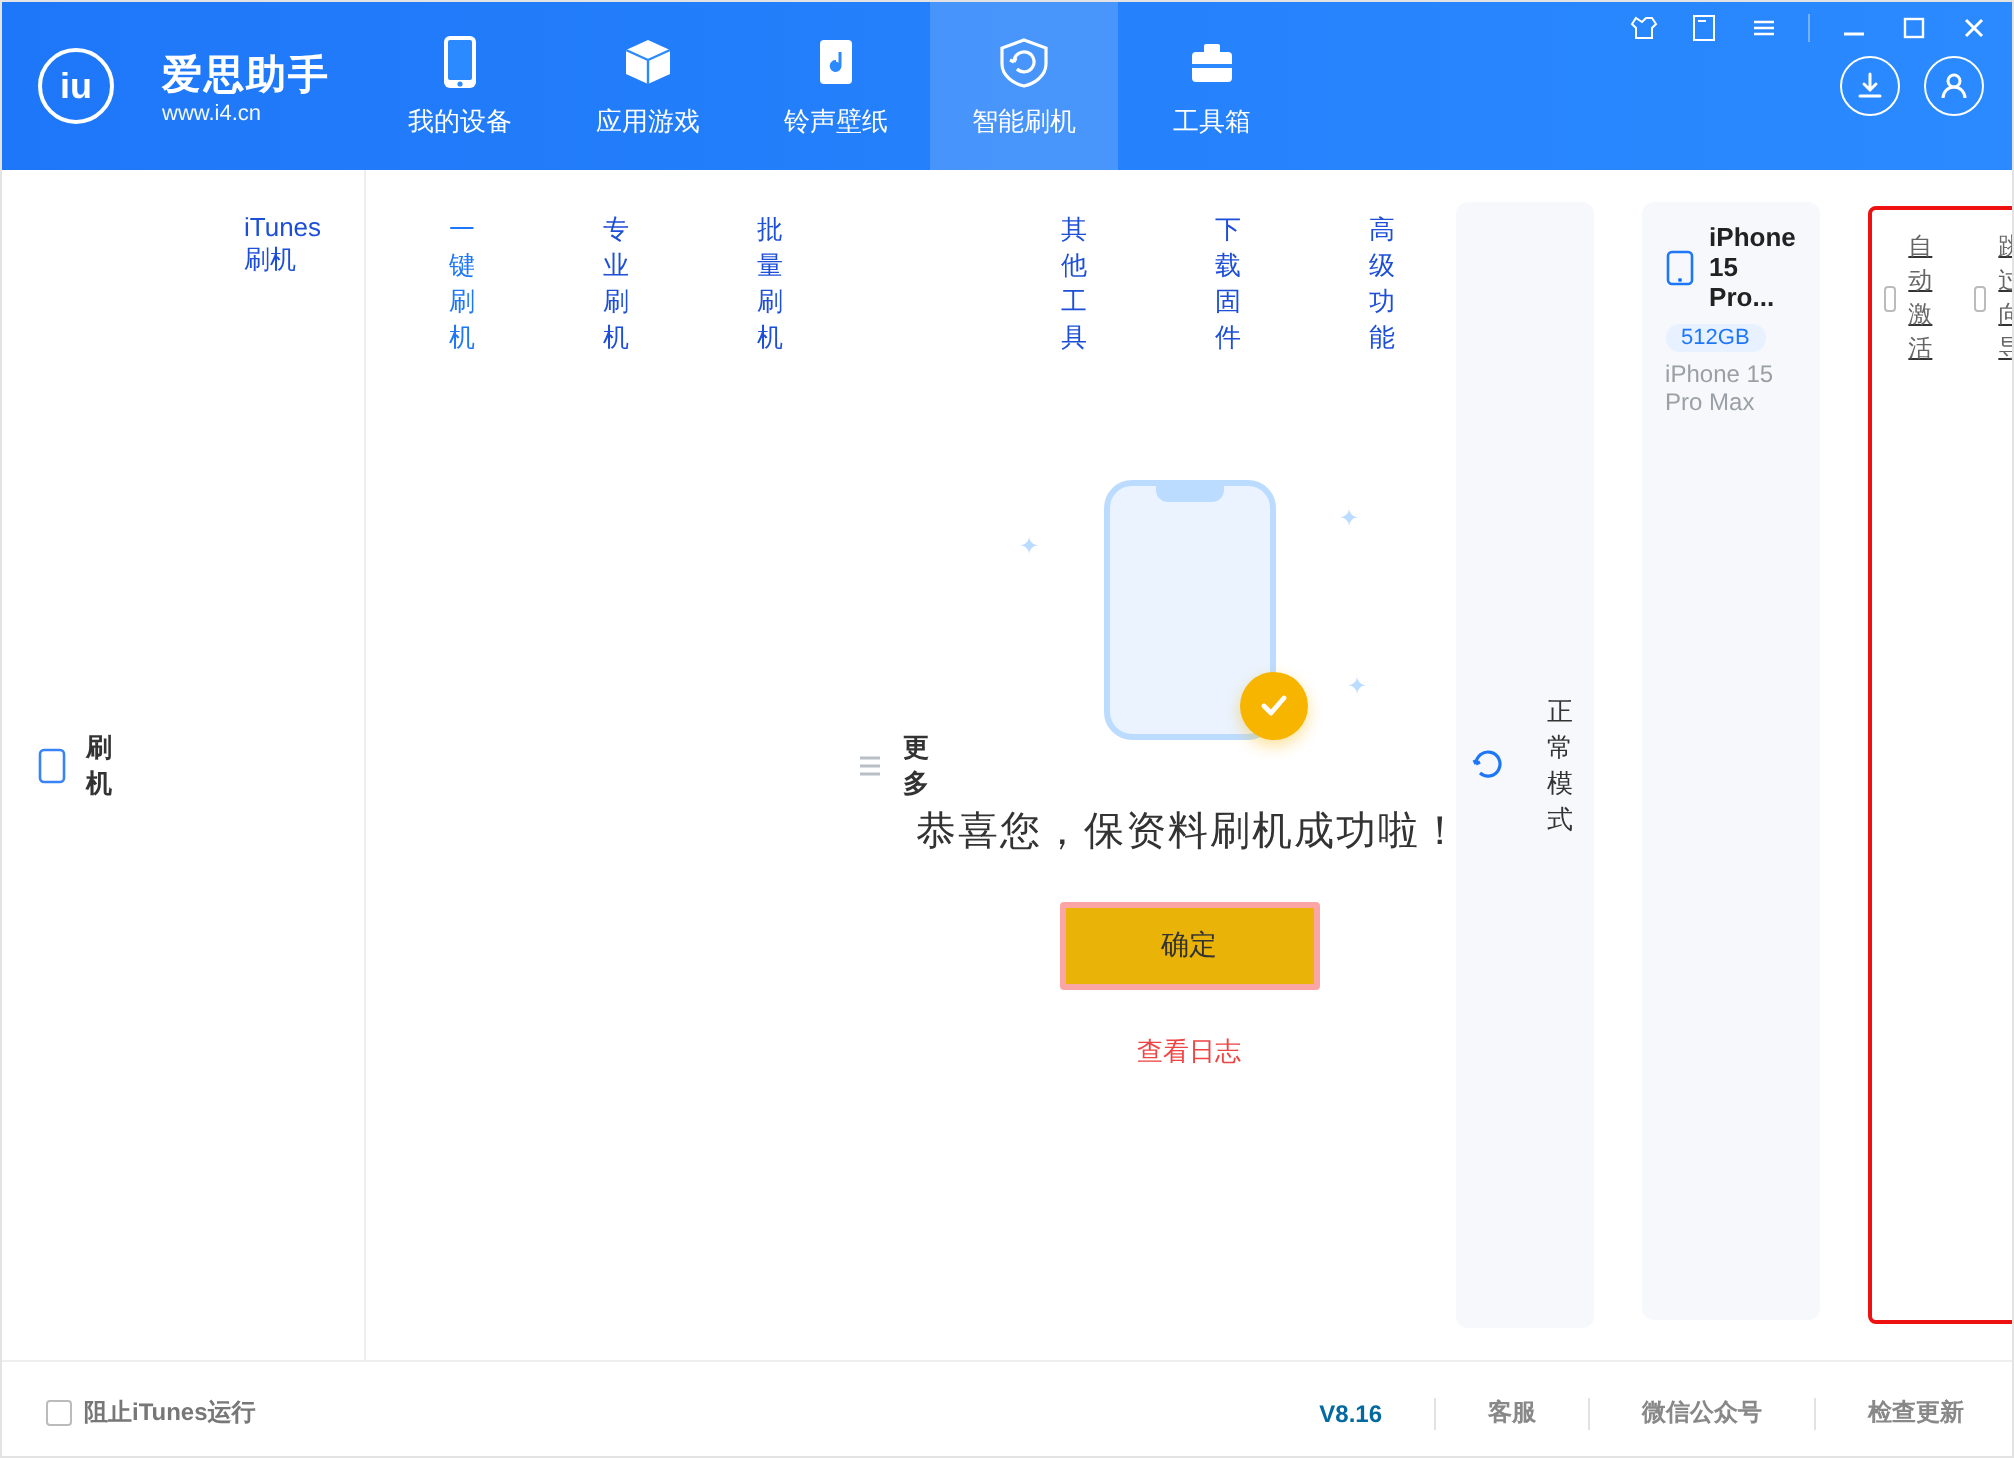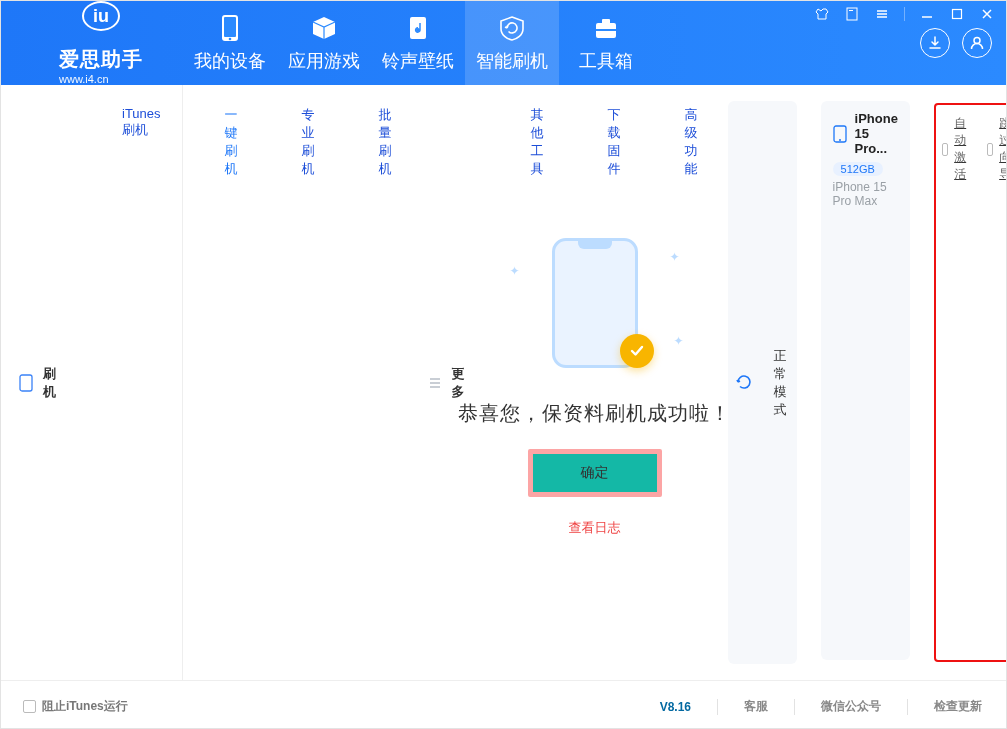--- a/index.html
+++ b/index.html
@@ -10,33 +10,33 @@
       border: 1px solid #e3e3e3;
       background: #fff;
     }
 
     
     .header {
       height: 84px;
       background: linear-gradient(90deg, #1e77f8 0%, #2b8aff 100%);
       display: flex; align-items: stretch;
     }
-    .logo-box { width: 182px; display: flex; align-items: center; padding-left: 18px; gap: 15px; flex-direction: column; }
+    .logo-box { width: 182px; display: flex; align-items: center; padding-left: 18px; gap: 0; }
     .iu-logo { width: 38px; height: 38px; border: 2.5px solid #fff; border-radius: 50%;
       display: flex; align-items: center; justify-content: center; color: #fff; font-weight: 700; font-size: 18px; }
-    .logo-text { color:#fff; }
+    .logo-text { color:#fff;margin-left:24px; }
     .logo-text .t1 { font-size: 20px; font-weight: 600; letter-spacing: 1px; }
     .logo-text .t2 { font-size: 11px; opacity: .95; }
 
     .nav { display:flex; height:100%; }
     .nav-item { width: 94px; display:flex; flex-direction:column; align-items:center; justify-content:center;
       color:#fff; gap: 6px; cursor:pointer; }
     .nav-item.active { background: rgba(255,255,255,.16); }
     .nav-icon { width: 30px; height: 30px; display:flex; align-items:center; justify-content:center; }
-    .nav-label { font-size: 18px; }
+    .nav-label { font-size: 13px; }
 
     .header-right { margin-left: auto; display:flex; align-items:center; padding-right: 14px; gap: 12px; }
     .win-ctrls { position:absolute; top:4px; right:10px; display:flex; gap:10px; color:#fff; font-size:14px; }
     .win-btn { width:20px; height:20px; display:flex; align-items:center; justify-content:center; cursor:pointer; }
     .circ-btn { width:30px; height:30px; border:1.5px solid #fff; border-radius:50%;
       display:flex;align-items:center;justify-content:center; color:#fff; cursor:pointer; }
 
     
     .body { display:flex; height:595px; }
     .sidebar { width:182px; border-right:1px solid #eee; display:flex; flex-direction:row; padding:10px 0; }
@@ -63,21 +63,21 @@
     .main { flex:1; display:flex; flex-direction:column; align-items:center; justify-content:center; gap:22px; }
     .main-ill { width:130px; height:150px; position:relative; display:flex;align-items:center;justify-content:center; }
     .phone-shape { width:86px;height:130px;border:3px solid #bcdcff;border-radius:14px; background:#eaf3ff; position:relative;}
     .phone-notch { position:absolute; top:0; left:50%; transform:translateX(-50%); width:34px;height:8px;border-radius:0 0 6px 6px;background:#bcdcff;}
     .check-badge { position:absolute; right:6px; bottom:10px; width:34px;height:34px;border-radius:50%;background:#f8b500;
       display:flex;align-items:center;justify-content:center; box-shadow:0 3px 8px rgba(248,181,0,.4);}
     .spark { position:absolute; color:#bcdcff; font-size:12px; }
     .spark:nth-child(1){ left:-20px; top:36px;} .spark:nth-child(2){ right:-20px; top:22px;}
     .spark:nth-child(3){ right:-24px; bottom:30px;}
     .main-msg { font-size:20px; color:#333; letter-spacing:1px; }
-    .main-btn { border:5px solid #fca5a5; background:#14b8a6; padding:10px 48px; font-size:14px; color:#333;
+    .main-btn { border:3px solid #fca5a5; background:#eab308; padding:10px 48px; font-size:14px; color:#333;
       border-radius:2px; cursor:pointer; }
     .main-link { color:#ef4444; font-size:13px; cursor:pointer; }
 
     
     .footer { height:52px; border-top:1px solid #eee; display:flex; align-items:center; padding: 0 24px 0 22px; color:#888; font-size:12px;font-weight:bold;}
     .footer .chk{ color:#777; }
     .footer-right { margin-left:auto; display:flex; align-items:center; gap:26px; }
     .divider { width:1px; height:16px; background:#e2e2e2; }
     .flink { cursor:pointer; }
     .ver { color:#0369a1; }

